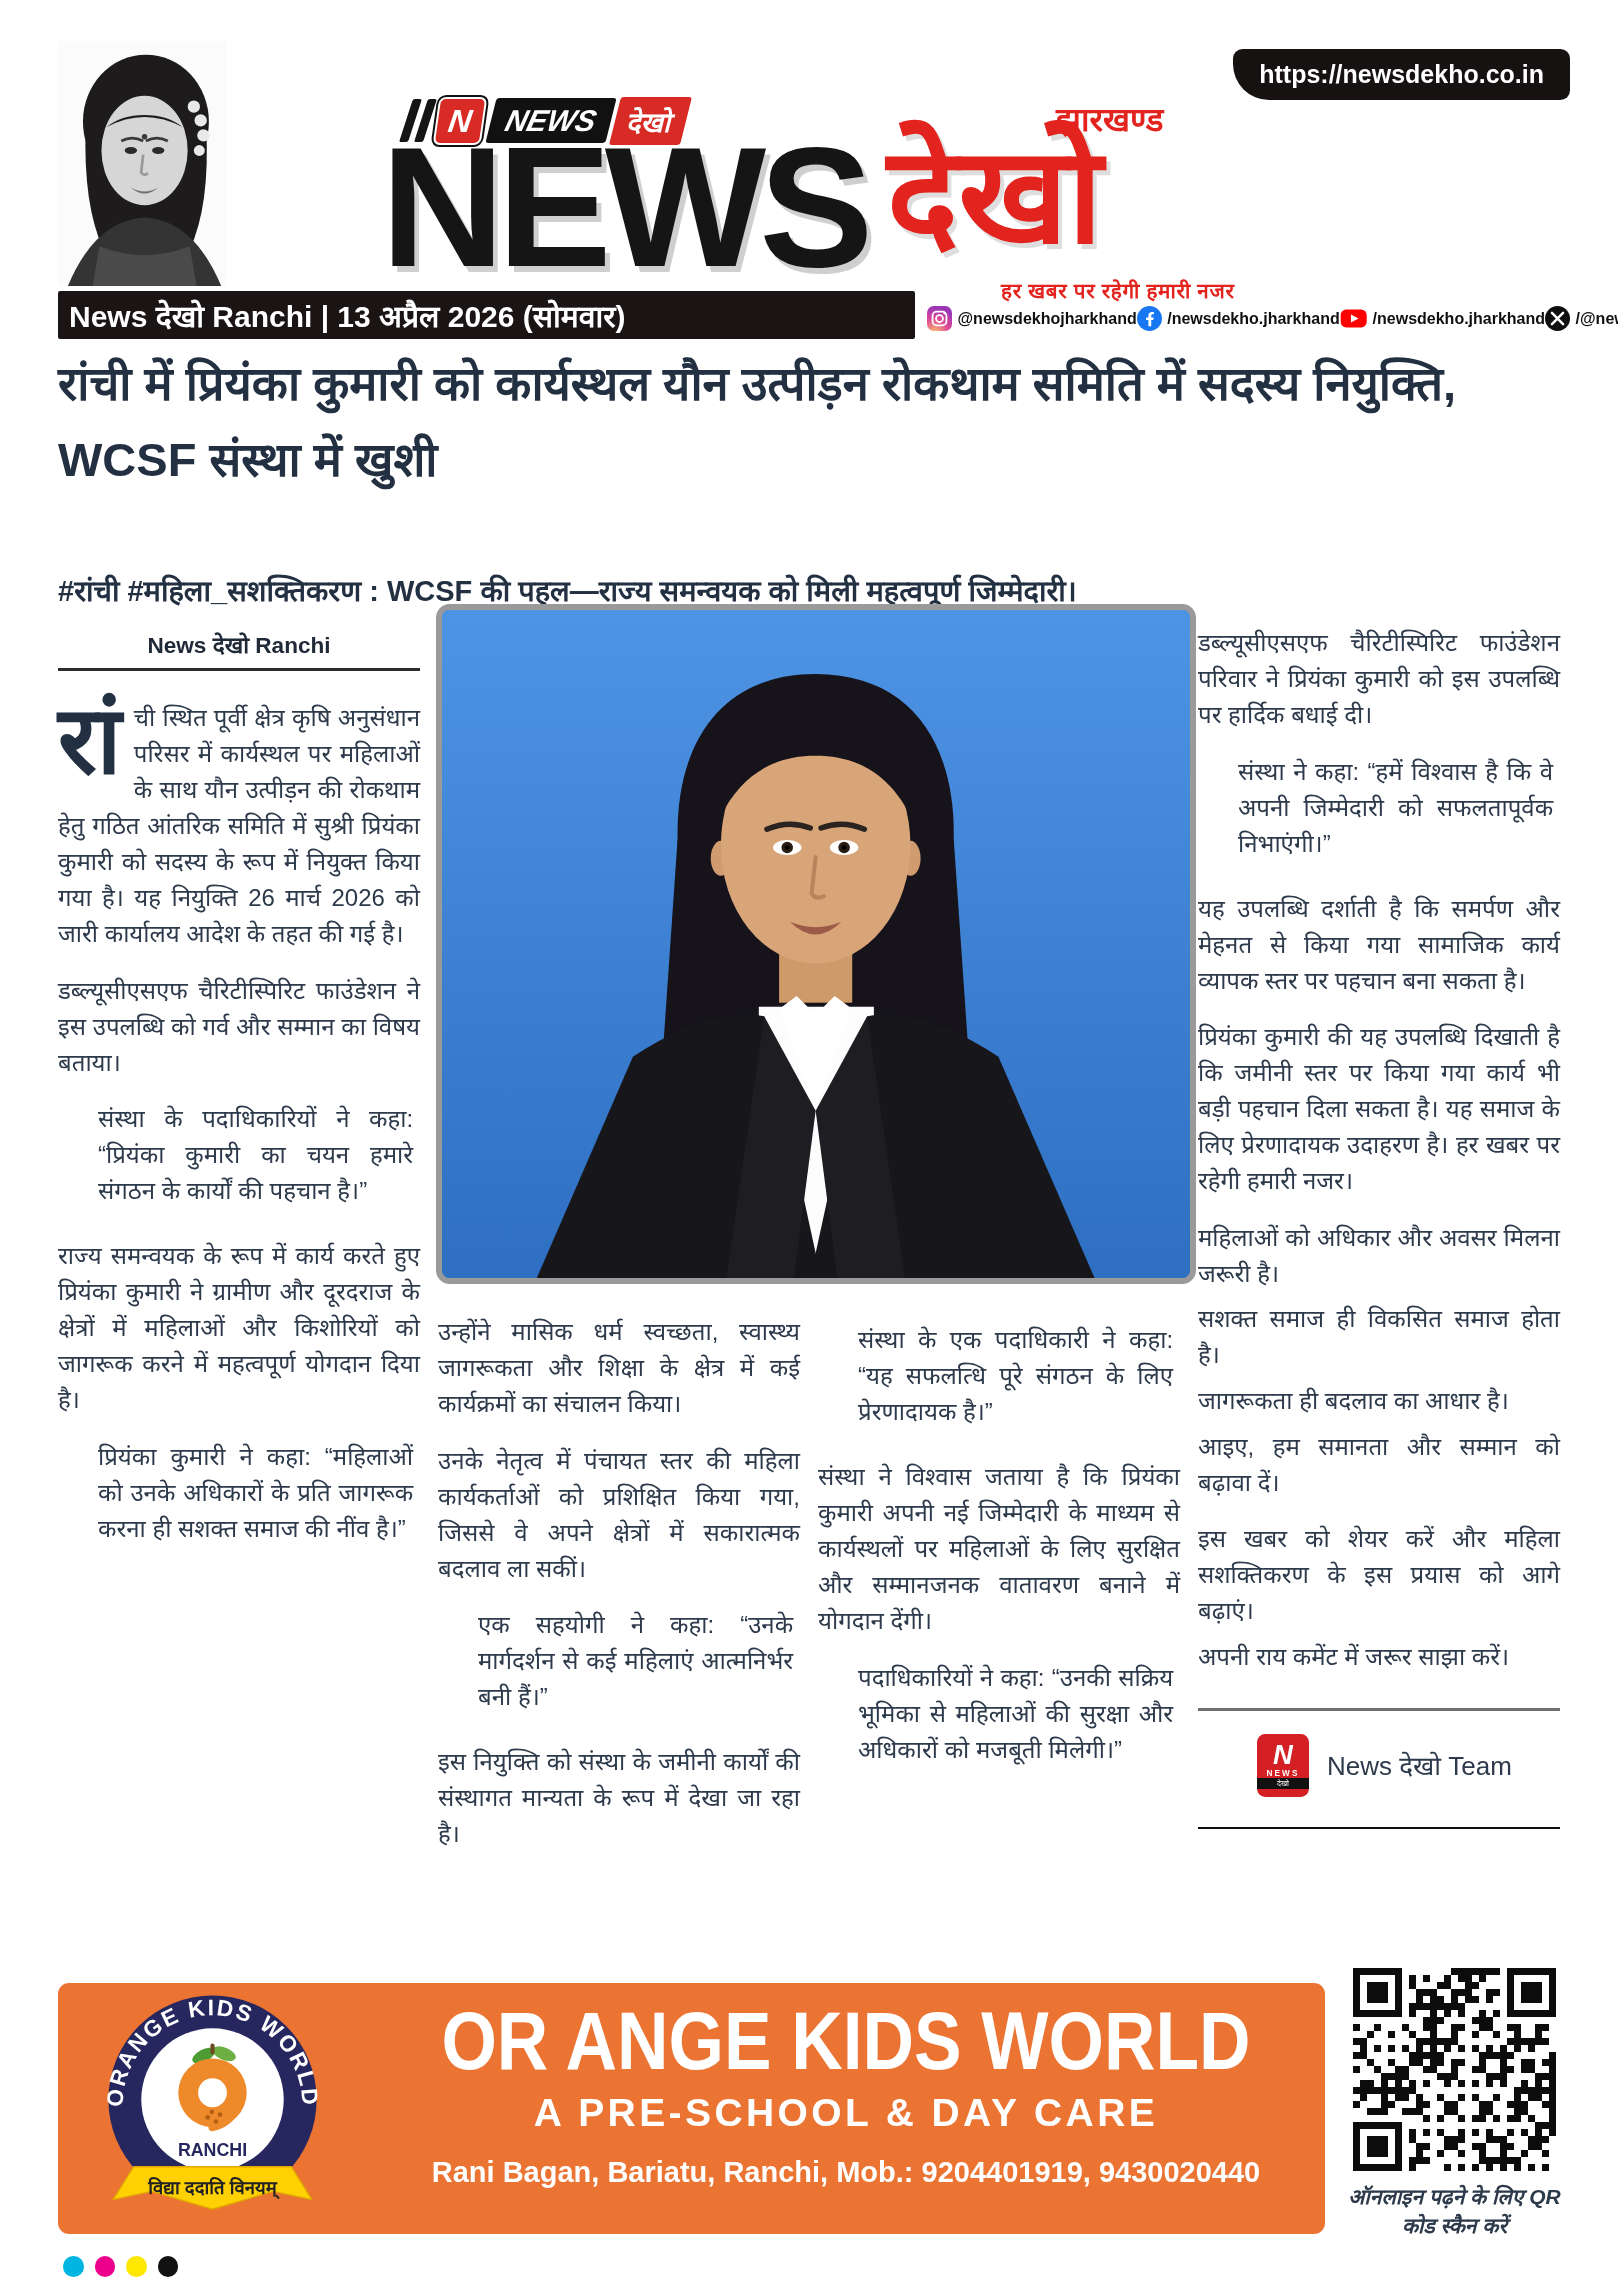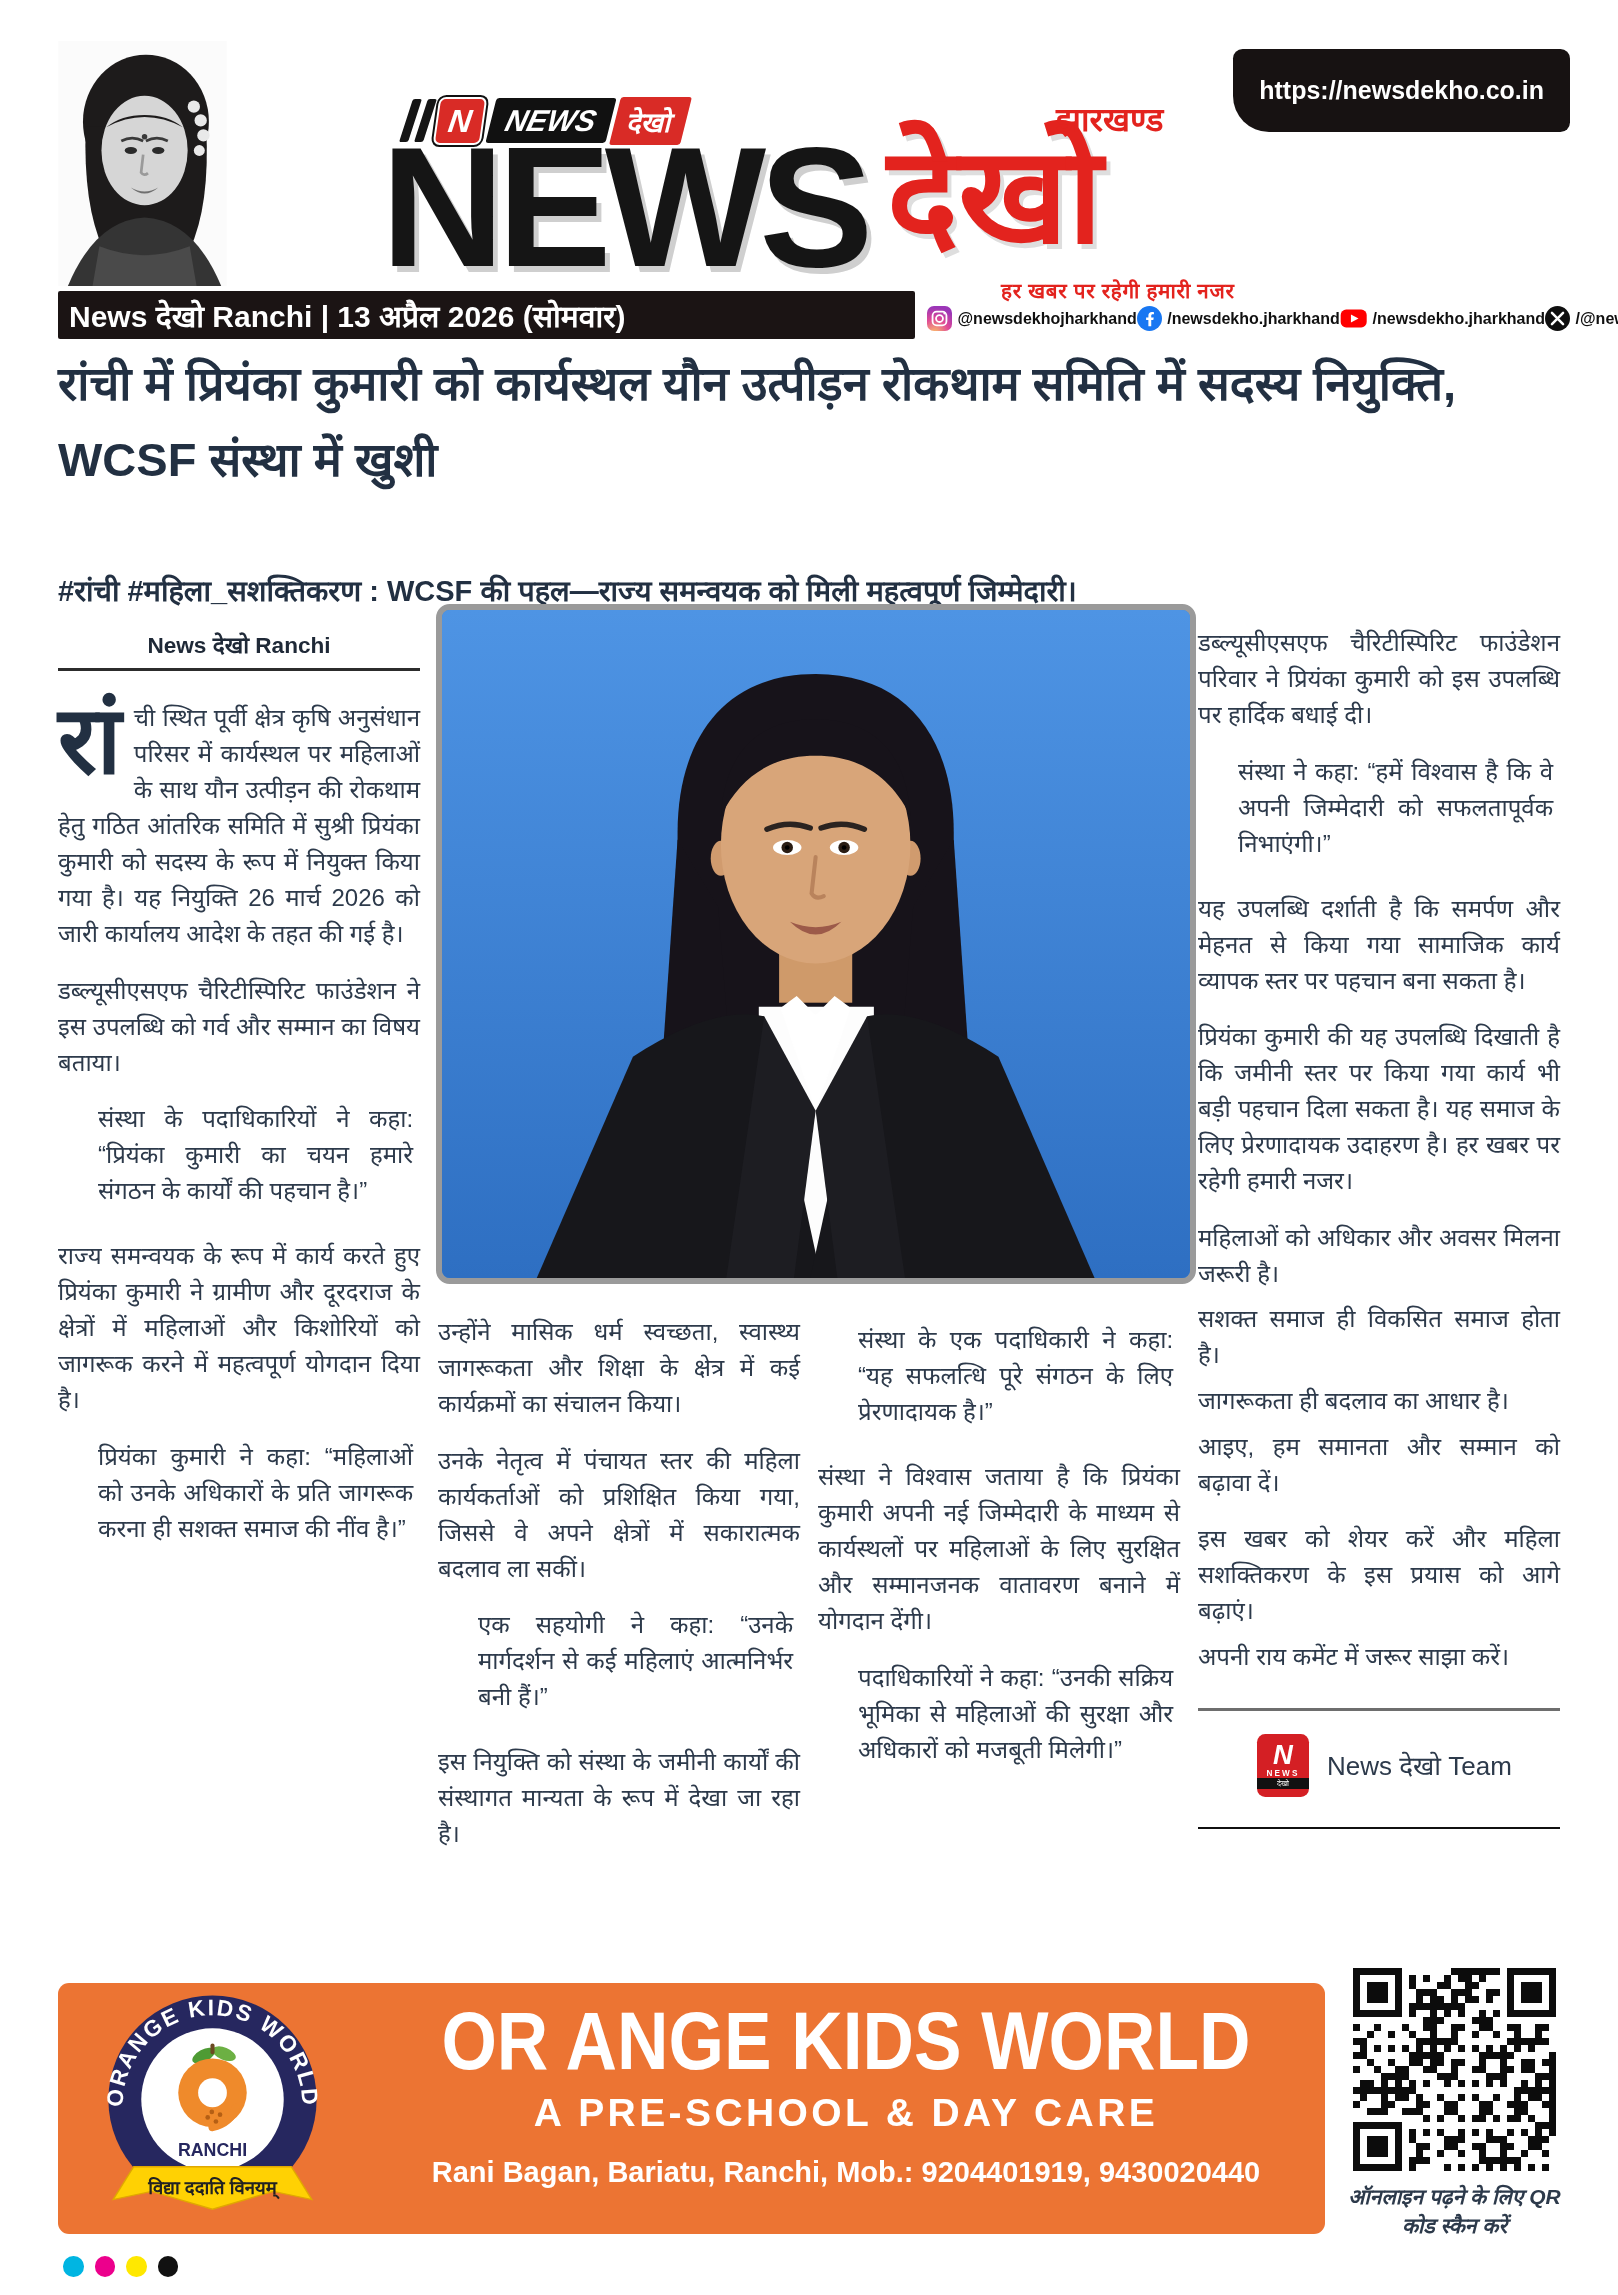--- a/index.html
+++ b/index.html
@@ -2,21 +2,21 @@
 <html style="font-size:11px"><head>
 <meta charset="utf-8">
 <style>
   html,body{margin:0;padding:0;background:#e8e8e8;}
   .page{position:relative;width:1618px;height:2295px;background:#ffffff;overflow:hidden;
         font-family:"Liberation Sans","DejaVu Sans",sans-serif;color:#2d3a4b;}
 
   
   .bw-photo{position:absolute;left:58px;top:41px;width:169px;height:245px;}
   .url-pill{position:absolute;right:48px;top:49px;background:#171212;color:#fff;
-            font-size:25px;font-weight:700;padding:27px 26px;border-radius:9.6px 9.6px 9.6px 36px;}
+            font-size:25px;font-weight:700;padding:11px 26px;border-radius:9.6px 9.6px 9.6px 36px;}
   .logo-wrap{position:absolute;left:381px;top:96px;width:932px;height:233px;}
   .badge{position:absolute;left:25px;top:0;display:flex;align-items:center;gap:6.9px;height:49px;}
   .badge .slash{width:9px;height:43px;background:#151515;transform:skewX(-18deg);border-radius:2.1px;}
   .badge .slash.s2{margin-left:-1.4px;}
   .badge .nbox{width:44px;height:44px;background:#d92b26;border:2.7px solid #fff;outline:2.1px solid #111;
                border-radius:6.9px;color:#fff;font-weight:900;font-style:italic;font-size:32px;
                display:flex;align-items:center;justify-content:center;transform:skewX(-8deg);}
   .badge .newsbox{background:#111;color:#fff;font-style:italic;font-weight:800;font-size:30px;
                   padding:5.5px 15px;transform:skewX(-14deg);border-radius:2.7px;}
   .badge .dekhobox{background:#d92b26;color:#fff;font-weight:800;font-size:27.4px;

